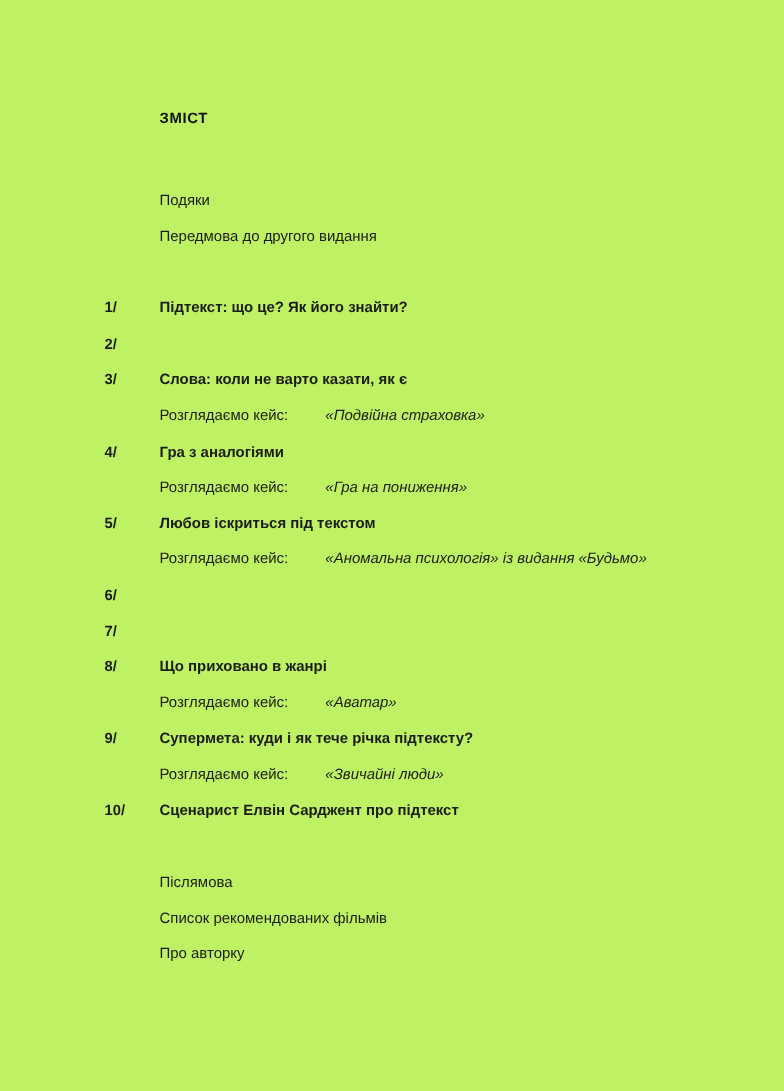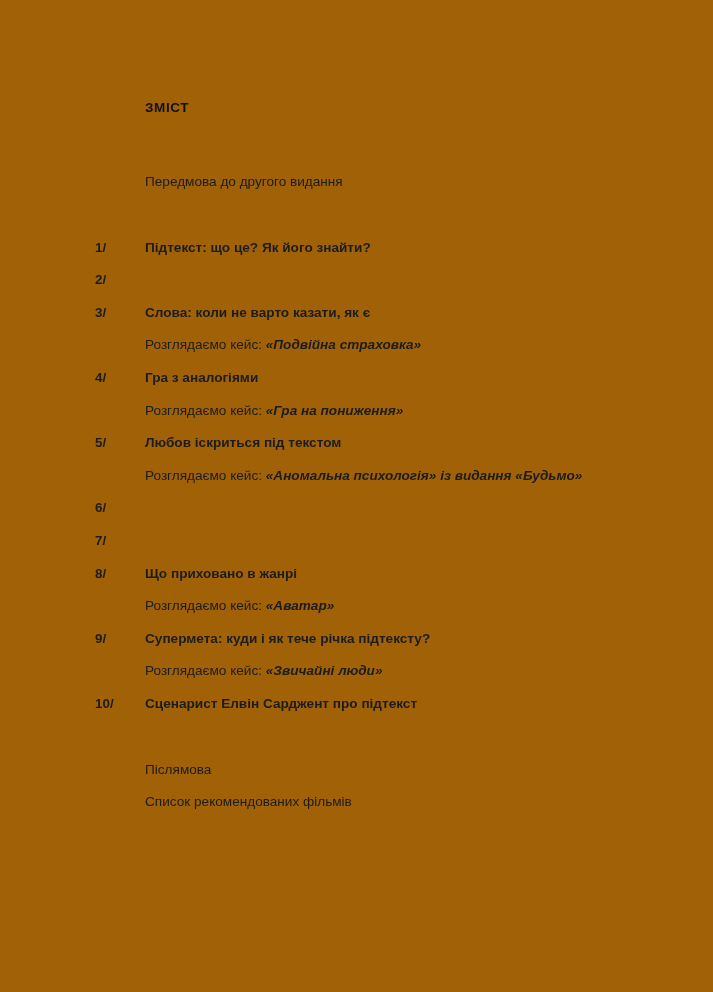--- a/index.html
+++ b/index.html
@@ -14,21 +14,21 @@
     position: relative;
     overflow: hidden;
     font-family: "Liberation Sans", "DejaVu Sans", sans-serif;
     color: #1c1c1c;
     -webkit-font-smoothing: antialiased;
   }
 
   .page {
     position: absolute;
     inset: 0;
-    background: #a16207;
+    background: #bef264;
   }
 
   
   .toc-heading {
     position: absolute;
     left: 145px;
     top: 101px;
     font-size: 13.5px;
     font-weight: 700;
     letter-spacing: 0.6px;
@@ -76,35 +76,39 @@
   }
 
   
   .toc-row.plain .txt,
   .toc-row.case .txt {
     font-weight: 400;
   }
 
   .toc-row .txt .italic {
     font-style: italic;
-    font-weight: 700;
+    font-weight: 400;
+    margin-left: 30px;
   }
 
   
   .gap-lg { height: 33px; }
 </style>
 </head>
 <body>
 
 <div class="page">
 
   <div class="toc-heading">ЗМІСТ</div>
 
   <div class="toc-list">
 
+  <div class="toc-row plain">
+        <span class="txt">Подяки</span>
+      </div>
       <div class="toc-row plain">
         <span class="txt">Передмова до другого видання</span>
       </div>
       <div class="gap-lg"></div>
       <div class="toc-row chapter">
         <span class="num">1/</span>
         <span class="txt">Підтекст: що це? Як його знайти?</span>
       </div>
       <div class="toc-row chapter">
         <span class="num">2/</span>
@@ -154,15 +158,18 @@
         <span class="num">10/</span>
         <span class="txt">Сценарист Елвін Сарджент про підтекст</span>
       </div>
       <div class="gap-lg"></div>
       <div class="toc-row plain">
         <span class="txt">Післямова</span>
       </div>
       <div class="toc-row plain">
         <span class="txt">Список рекомендованих фільмів</span>
       </div>
+      <div class="toc-row plain">
+        <span class="txt">Про авторку</span>
+      </div>
     </div>
 
 </div>
 
 </body></html>

